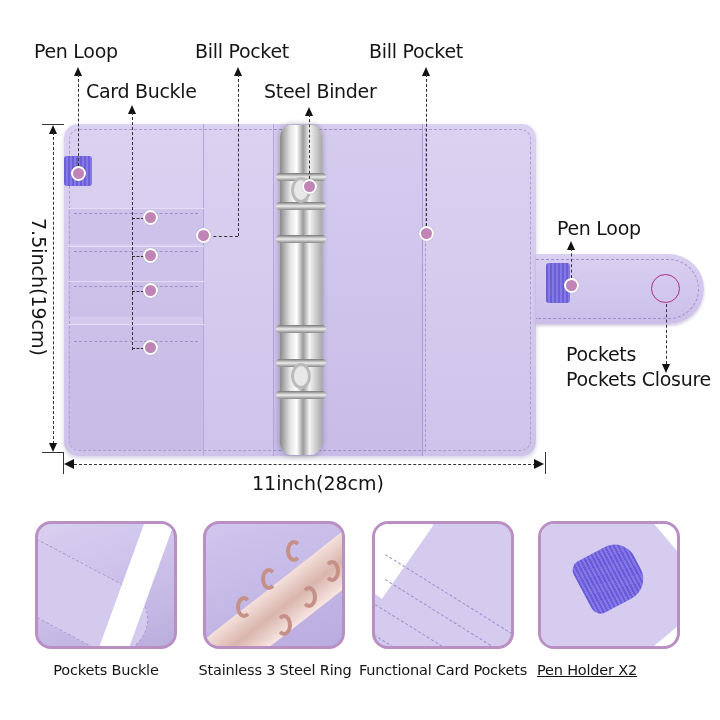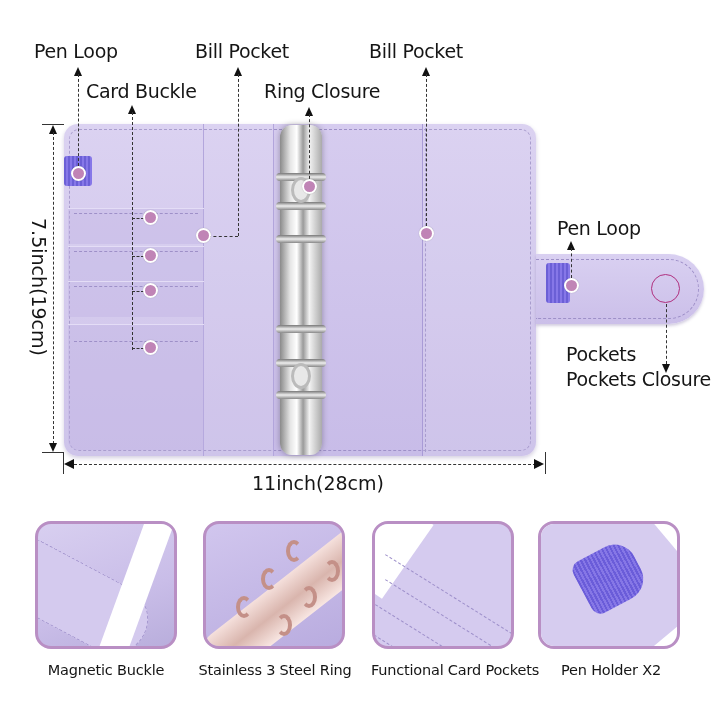--- a/index.html
+++ b/index.html
@@ -38,21 +38,21 @@
   
   .thumb { position: absolute; top: 521px; width: 142px; height: 128px; border-radius: 16px; border: 3px solid #b98fc4; overflow: hidden; }
   .thumb-caption { position: absolute; top: 662px; font-size: 14.5px; color: #151515; text-align: center; white-space: nowrap; letter-spacing: -0.2px; }
 </style>
 </head>
 <body>
 
 <div class="label" style="left:34px;top:40px;">Pen  Loop</div>
 <div class="label" style="left:86px;top:80px;">Card Buckle</div>
 <div class="label" style="left:195px;top:40px;">Bill Pocket</div>
-<div class="label" style="left:264px;top:80px;">Ring Closure</div>
+<div class="label" style="left:264px;top:80px;">Steel Binder</div>
 <div class="label" style="left:369px;top:40px;">Bill Pocket</div>
 <div class="label" style="left:557px;top:217px;">Pen  Loop</div>
 <div class="label" style="left:566px;top:343px;">Pockets</div>
 <div class="label" style="left:566px;top:368px;">Pockets Closure</div>
 
 <div class="binder">
   <div class="stitch" style="left:5px;top:5px;right:5px;bottom:5px;border-radius:10px;"></div>
 
   <div class="panel" style="left:0;top:0;width:140px;height:332px;border-radius:14px 0 0 14px;"></div>
   <div class="card-slot" style="top:84px;">
@@ -139,39 +139,39 @@
 <div class="vline" style="left:545px;top:452px;height:22px;border-left:1.5px solid #333;"></div>
 <div class="arrow-left" style="left:64px;top:459px;"></div>
 <div class="hline" style="left:74px;top:464px;width:462px;"></div>
 <div class="arrow-right" style="left:534px;top:459px;"></div>
 <div class="dim-text" style="left:252px;top:472px;">11inch(28cm)</div>
 
 <div class="thumb" style="left:35px;background:linear-gradient(160deg,#d8cff0 0%,#c9bde8 60%,#b9aedc 100%);">
   <div style="position:absolute;left:-10px;top:10px;width:150px;height:70px;border-radius:0 35px 35px 0;background:#d4caee;border:1.5px dashed #a597cf;transform:rotate(28deg);transform-origin:left top;"></div>
   <div style="position:absolute;right:0;top:0;width:30px;height:128px;background:#ffffff;transform:skewX(-20deg);transform-origin:top right;"></div>
 </div>
-<div class="thumb-caption" style="left:35px;width:142px;">Magnetic Buckle</div>
+<div class="thumb-caption" style="left:35px;width:142px;">Pockets Buckle</div>
 
 <div class="thumb" style="left:203px;background:linear-gradient(160deg,#d1c6ee,#b9acdf);">
   <div style="position:absolute;left:-20px;top:50px;width:220px;height:46px;background:linear-gradient(180deg,#f5e0dc,#d9b5ad,#f8e6e2);transform:rotate(-38deg);border-radius:20px;"></div>
   <div style="position:absolute;left:30px;top:72px;width:16px;height:22px;border:4px solid #c49088;border-radius:50%;border-right-color:transparent;"></div>
   <div style="position:absolute;left:55px;top:44px;width:16px;height:22px;border:4px solid #c49088;border-radius:50%;border-right-color:transparent;"></div>
   <div style="position:absolute;left:80px;top:16px;width:16px;height:22px;border:4px solid #c49088;border-radius:50%;border-right-color:transparent;"></div>
   <div style="position:absolute;left:70px;top:90px;width:16px;height:22px;border:4px solid #c49088;border-radius:50%;border-left-color:transparent;"></div>
   <div style="position:absolute;left:95px;top:62px;width:16px;height:22px;border:4px solid #c49088;border-radius:50%;border-left-color:transparent;"></div>
   <div style="position:absolute;left:118px;top:36px;width:16px;height:22px;border:4px solid #c49088;border-radius:50%;border-left-color:transparent;"></div>
 </div>
 <div class="thumb-caption" style="left:195px;width:160px;">Stainless 3 Steel Ring</div>
 
 <div class="thumb" style="left:372px;background:#d5cbef;">
   <div style="position:absolute;left:-40px;top:-30px;width:80px;height:90px;background:#fff;transform:rotate(35deg);"></div>
   <div style="position:absolute;left:10px;top:30px;width:180px;height:2px;border-top:1.5px dashed #9d8fca;transform:rotate(32deg);transform-origin:left;"></div>
   <div style="position:absolute;left:10px;top:55px;width:180px;height:2px;border-top:1.5px dashed #9d8fca;transform:rotate(32deg);transform-origin:left;"></div>
   <div style="position:absolute;left:0px;top:80px;width:180px;height:2px;border-top:1.5px dashed #9d8fca;transform:rotate(32deg);transform-origin:left;"></div>
   <div style="position:absolute;left:-10px;top:105px;width:180px;height:2px;border-top:1.5px dashed #9d8fca;transform:rotate(32deg);transform-origin:left;"></div>
 </div>
-<div class="thumb-caption" style="left:370px;width:170px;">Functional Card Pockets</div>
+<div class="thumb-caption" style="left:358px;width:170px;">Functional Card Pockets</div>
 
 <div class="thumb" style="left:538px;background:#fff;">
   <div style="position:absolute;left:20px;top:0;width:200px;height:200px;background:#d6ccef;transform:rotate(-40deg);transform-origin:left bottom;"></div>
   <div style="position:absolute;left:38px;top:24px;width:62px;height:58px;border-radius:10px 22px 22px 10px;background:repeating-linear-gradient(90deg,#6a5cd9 0 2px,#8677e6 2px 4px);transform:rotate(-28deg);"></div>
 </div>
-<div class="thumb-caption" style="left:540px;width:142px;">Pen Holder X2</div>
+<div class="thumb-caption" style="left:516px;width:142px;text-decoration:underline;">Pen Holder X2</div>
 
 </body></html>

